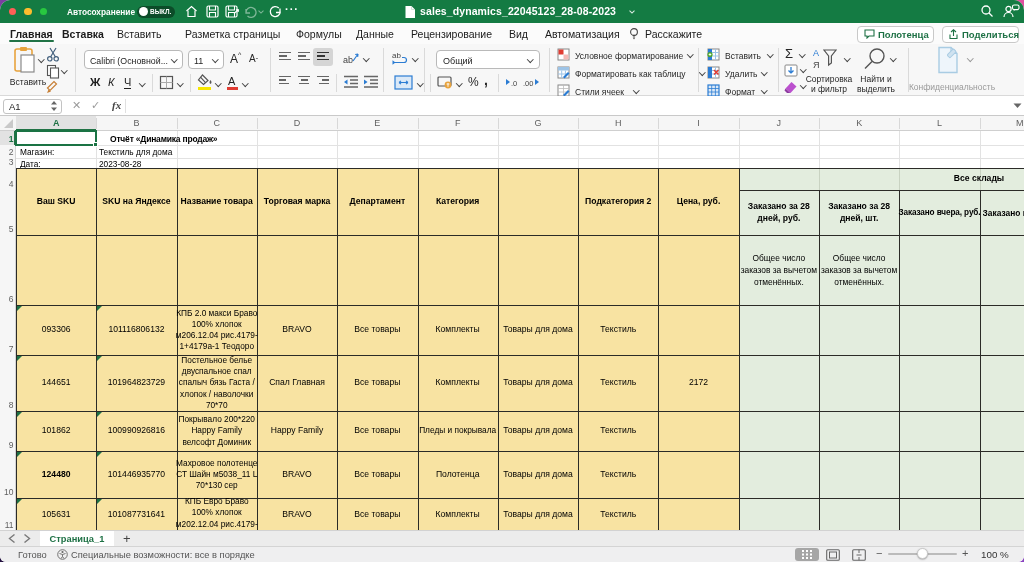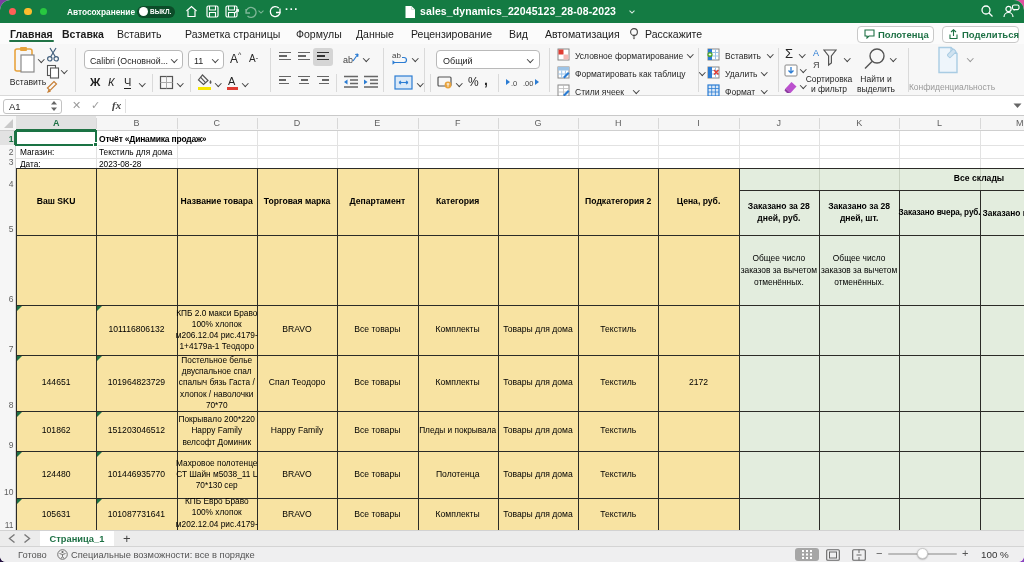--- a/index.html
+++ b/index.html
@@ -352,21 +352,21 @@
 <div class="a" style="left:417.5px;top:131px;width:1px;height:37px;background:#e2e2e2"></div>
 <div class="a" style="left:497.79999999999995px;top:131px;width:1px;height:37px;background:#e2e2e2"></div>
 <div class="a" style="left:578.1px;top:131px;width:1px;height:37px;background:#e2e2e2"></div>
 <div class="a" style="left:658.4px;top:131px;width:1px;height:37px;background:#e2e2e2"></div>
 <div class="a" style="left:738.6999999999999px;top:131px;width:1px;height:37px;background:#e2e2e2"></div>
 <div class="a" style="left:819.0px;top:131px;width:1px;height:37px;background:#e2e2e2"></div>
 <div class="a" style="left:899.3px;top:131px;width:1px;height:37px;background:#e2e2e2"></div>
 <div class="a" style="left:979.5999999999999px;top:131px;width:1px;height:37px;background:#e2e2e2"></div>
 <div class="a" style="left:16px;top:145px;width:1008px;height:1px;background:#e2e2e2"></div>
 <div class="a" style="left:16px;top:157.5px;width:1008px;height:1px;background:#e2e2e2"></div>
-<div class="a" style="left:99px;top:133.5px;font-size:8.5px;font-weight:700;color:#000;white-space:nowrap;letter-spacing:-0.2px">Отчёт «Динамика продаж»</div>
+<div class="a" style="left:110px;top:133.5px;font-size:8.5px;font-weight:700;color:#000;white-space:nowrap;letter-spacing:-0.2px">Отчёт «Динамика продаж»</div>
 <div class="a" style="left:20px;top:146.5px;font-size:8.3px;color:#000">Магазин:</div>
 <div class="a" style="left:99px;top:146.5px;font-size:8.3px;color:#000">Текстиль для дома</div>
 <div class="a" style="left:20px;top:158.5px;font-size:8.3px;color:#000">Дата:</div>
 <div class="a" style="left:99px;top:158.5px;font-size:8.3px;color:#000">2023-08-28</div>
 <div class="a" style="left:15px;top:130px;width:82px;height:16px;border:2px solid #1a7344"></div>
 <div class="a" style="left:93px;top:142px;width:5px;height:5px;background:#1a7344;border:1px solid #fff"></div>
 <div class="a" style="left:16px;top:168px;width:722.6999999999999px;height:363px;background:#f8e3a2"></div>
 <div class="a" style="left:738.6999999999999px;top:168px;width:285.30000000000007px;height:363px;background:#e3edde"></div>
 <div class="a" style="left:16px;top:168px;width:1008px;height:1px;background:#2b2b27"></div>
 <div class="a" style="left:738.6999999999999px;top:190px;width:285.30000000000007px;height:1px;background:#2b2b27"></div>
@@ -386,66 +386,68 @@
 <div class="a" style="left:578.1px;top:168px;width:1px;height:363px;background:#2b2b27"></div>
 <div class="a" style="left:658.4px;top:168px;width:1px;height:363px;background:#2b2b27"></div>
 <div class="a" style="left:738.6999999999999px;top:168px;width:1px;height:363px;background:#2b2b27"></div>
 <div class="a" style="left:819.0px;top:190px;width:1px;height:341px;background:#2b2b27"></div>
 <div class="a" style="left:819.0px;top:169px;width:1px;height:21px;background:#c9d3c2"></div>
 <div class="a" style="left:899.3px;top:190px;width:1px;height:341px;background:#2b2b27"></div>
 <div class="a" style="left:899.3px;top:169px;width:1px;height:21px;background:#c9d3c2"></div>
 <div class="a" style="left:979.5999999999999px;top:190px;width:1px;height:341px;background:#2b2b27"></div>
 <div class="a" style="left:979.5999999999999px;top:169px;width:1px;height:21px;background:#c9d3c2"></div>
 <div class="a f" style="left:17.0px;top:168px;width:78.3px;height:67px;font-size:8.6px;font-weight:700;color:#000;line-height:11.2px;white-space:nowrap">Ваш SKU</div>
+<div class="a f" style="left:97.3px;top:168px;width:78.3px;height:67px;font-size:8.6px;font-weight:700;color:#000;line-height:11.2px;white-space:nowrap">SKU на Яндексе</div>
 <div class="a f" style="left:177.6px;top:168px;width:78.29999999999998px;height:67px;font-size:8.6px;font-weight:700;color:#000;line-height:11.2px;white-space:nowrap">Название товара</div>
 <div class="a f" style="left:257.9px;top:168px;width:78.30000000000001px;height:67px;font-size:8.6px;font-weight:700;color:#000;line-height:11.2px;white-space:nowrap">Торговая марка</div>
 <div class="a f" style="left:418.5px;top:168px;width:78.29999999999995px;height:67px;font-size:8.6px;font-weight:700;color:#000;line-height:11.2px;white-space:nowrap">Категория</div>
 <div class="a f" style="left:338.2px;top:168px;width:78.30000000000001px;height:67px;font-size:8.6px;font-weight:700;color:#000;line-height:11.2px;white-space:nowrap">Департамент</div>
 <div class="a f" style="left:579.1px;top:168px;width:78.29999999999995px;height:67px;font-size:8.6px;font-weight:700;color:#000;line-height:11.2px;white-space:nowrap">Подкатегория 2</div>
 <div class="a f" style="left:659.4px;top:168px;width:78.29999999999995px;height:67px;font-size:8.6px;font-weight:700;color:#000;line-height:11.2px;white-space:nowrap">Цена, руб.</div>
 <div class="a" style="left:939px;top:173px;width:80px;text-align:center;font-size:8.6px;font-weight:700;color:#000">Все склады</div>
 <div class="a f" style="left:739.6999999999999px;top:190px;width:78.30000000000007px;height:45px;font-size:8.6px;font-weight:700;color:#000;line-height:11.5px;white-space:nowrap">Заказано за 28<br>дней, руб.</div>
 <div class="a f" style="left:820.0px;top:190px;width:78.29999999999995px;height:45px;font-size:8.6px;font-weight:700;color:#000;line-height:11.5px;white-space:nowrap">Заказано за 28<br>дней, шт.</div>
 <div class="a f" style="left:900.3px;top:190px;width:78.29999999999995px;height:45px;font-size:8.2px;font-weight:700;color:#000;line-height:11.2px;white-space:nowrap">
       <span style="letter-spacing:-0.1px">Заказано вчера, руб.</span>
     </div>
 <div class="a" style="left:982.5999999999999px;top:190px;width:41.40000000000009px;height:45px;display:flex;align-items:center;font-size:8.4px;font-weight:700;color:#000;white-space:nowrap;overflow:hidden">Заказано вчера, шт.</div>
 <div class="a f" style="left:739.6999999999999px;top:235px;width:78.30000000000007px;height:70px;font-size:8.4px;font-weight:400;color:#000;line-height:12.2px;white-space:nowrap">Общее число<br>заказов за вычетом<br>отменённых.</div>
 <div class="a f" style="left:820.0px;top:235px;width:78.29999999999995px;height:70px;font-size:8.4px;font-weight:400;color:#000;line-height:12.2px;white-space:nowrap">Общее число<br>заказов за вычетом<br>отменённых.</div>
+<div class="a f" style="left:17.0px;top:305px;width:78.3px;height:50px;font-size:8.6px;font-weight:400;color:#000;line-height:11.2px;white-space:nowrap">093306</div>
 <div class="a f" style="left:97.3px;top:305px;width:78.3px;height:50px;font-size:8.6px;font-weight:400;color:#000;line-height:11.2px;white-space:nowrap">101116806132</div>
 <div class="a f" style="left:178.6px;top:305px;width:76.29999999999998px;height:50px;font-size:8.3px;font-weight:400;color:#000;line-height:11.2px;white-space:nowrap">КПБ 2.0 макси Браво<br>100% хлопок<br>м206.12.04 рис.4179-<br>1+4179а-1 Теодоро</div>
 <div class="a f" style="left:257.9px;top:305px;width:78.30000000000001px;height:50px;font-size:8.6px;font-weight:400;color:#000;line-height:11.2px;white-space:nowrap">BRAVO</div>
 <div class="a f" style="left:338.2px;top:305px;width:78.30000000000001px;height:50px;font-size:8.6px;font-weight:400;color:#000;line-height:11.2px;white-space:nowrap">Все товары</div>
 <div class="a f" style="left:418.5px;top:305px;width:78.29999999999995px;height:50px;font-size:8.6px;font-weight:400;color:#000;line-height:11.2px;white-space:nowrap">Комплекты</div>
 <div class="a f" style="left:498.79999999999995px;top:305px;width:78.30000000000007px;height:50px;font-size:8.6px;font-weight:400;color:#000;line-height:11.2px;white-space:nowrap">Товары для дома</div>
 <div class="a f" style="left:579.1px;top:305px;width:78.29999999999995px;height:50px;font-size:8.6px;font-weight:400;color:#000;line-height:11.2px;white-space:nowrap">Текстиль</div>
 <div class="a gt" style="left:17.0px;top:306px"></div>
 <div class="a gt" style="left:97.3px;top:306px"></div>
 <div class="a f" style="left:17.0px;top:355px;width:78.3px;height:56px;font-size:8.6px;font-weight:400;color:#000;line-height:11.2px;white-space:nowrap">144651</div>
 <div class="a f" style="left:97.3px;top:355px;width:78.3px;height:56px;font-size:8.6px;font-weight:400;color:#000;line-height:11.2px;white-space:nowrap">101964823729</div>
 <div class="a f" style="left:178.6px;top:355px;width:76.29999999999998px;height:56px;font-size:8.3px;font-weight:400;color:#000;line-height:11.2px;white-space:nowrap">Постельное белье<br>двуспальное спал<br>спалыч бязь Гаста /<br>хлопок / наволочки<br>70*70</div>
-<div class="a f" style="left:257.9px;top:355px;width:78.30000000000001px;height:56px;font-size:8.6px;font-weight:400;color:#000;line-height:11.2px;white-space:nowrap">Спал Теодоро</div>
+<div class="a f" style="left:257.9px;top:355px;width:78.30000000000001px;height:56px;font-size:8.6px;font-weight:400;color:#000;line-height:11.2px;white-space:nowrap">Спал Главная</div>
 <div class="a f" style="left:338.2px;top:355px;width:78.30000000000001px;height:56px;font-size:8.6px;font-weight:400;color:#000;line-height:11.2px;white-space:nowrap">Все товары</div>
 <div class="a f" style="left:418.5px;top:355px;width:78.29999999999995px;height:56px;font-size:8.6px;font-weight:400;color:#000;line-height:11.2px;white-space:nowrap">Комплекты</div>
 <div class="a f" style="left:498.79999999999995px;top:355px;width:78.30000000000007px;height:56px;font-size:8.6px;font-weight:400;color:#000;line-height:11.2px;white-space:nowrap">Товары для дома</div>
 <div class="a f" style="left:579.1px;top:355px;width:78.29999999999995px;height:56px;font-size:8.6px;font-weight:400;color:#000;line-height:11.2px;white-space:nowrap">Текстиль</div>
 <div class="a f" style="left:659.4px;top:355px;width:78.29999999999995px;height:56px;font-size:8.6px;font-weight:400;color:#000;line-height:11.2px;white-space:nowrap">2172</div>
 <div class="a gt" style="left:17.0px;top:356px"></div>
 <div class="a gt" style="left:97.3px;top:356px"></div>
 <div class="a f" style="left:17.0px;top:411px;width:78.3px;height:40px;font-size:8.6px;font-weight:400;color:#000;line-height:11.2px;white-space:nowrap">101862</div>
-<div class="a f" style="left:97.3px;top:411px;width:78.3px;height:40px;font-size:8.6px;font-weight:400;color:#000;line-height:11.2px;white-space:nowrap">151203046512</div>
+<div class="a f" style="left:97.3px;top:411px;width:78.3px;height:40px;font-size:8.6px;font-weight:400;color:#000;line-height:11.2px;white-space:nowrap">100990926816</div>
 <div class="a f" style="left:178.6px;top:411px;width:76.29999999999998px;height:40px;font-size:8.3px;font-weight:400;color:#000;line-height:11.2px;white-space:nowrap">Покрывало 200*220<br>Happy Family<br>велсофт Доминик</div>
 <div class="a f" style="left:257.9px;top:411px;width:78.30000000000001px;height:40px;font-size:8.6px;font-weight:400;color:#000;line-height:11.2px;white-space:nowrap">Happy Family</div>
 <div class="a f" style="left:338.2px;top:411px;width:78.30000000000001px;height:40px;font-size:8.6px;font-weight:400;color:#000;line-height:11.2px;white-space:nowrap">Все товары</div>
 <div class="a f" style="left:418.5px;top:411px;width:78.29999999999995px;height:40px;font-size:8.3px;font-weight:400;color:#000;line-height:11.2px;white-space:nowrap">Пледы и покрывала</div>
 <div class="a f" style="left:498.79999999999995px;top:411px;width:78.30000000000007px;height:40px;font-size:8.6px;font-weight:400;color:#000;line-height:11.2px;white-space:nowrap">Товары для дома</div>
 <div class="a f" style="left:579.1px;top:411px;width:78.29999999999995px;height:40px;font-size:8.6px;font-weight:400;color:#000;line-height:11.2px;white-space:nowrap">Текстиль</div>
 <div class="a gt" style="left:17.0px;top:412px"></div>
 <div class="a gt" style="left:97.3px;top:412px"></div>
-<div class="a f" style="left:17.0px;top:451px;width:78.3px;height:47px;font-size:8.6px;font-weight:400;color:#000;line-height:11.2px;white-space:nowrap">124480</div>
+<div class="a f" style="left:17.0px;top:451px;width:78.3px;height:47px;font-size:8.6px;font-weight:700;color:#000;line-height:11.2px;white-space:nowrap">124480</div>
 <div class="a f" style="left:97.3px;top:451px;width:78.3px;height:47px;font-size:8.6px;font-weight:400;color:#000;line-height:11.2px;white-space:nowrap">101446935770</div>
 <div class="a f" style="left:178.6px;top:451px;width:76.29999999999998px;height:47px;font-size:8.3px;font-weight:400;color:#000;line-height:11.2px;white-space:nowrap">Махровое полотенце<br>СТ Шайн м5038_11 L<br>70*130 сер</div>
 <div class="a f" style="left:257.9px;top:451px;width:78.30000000000001px;height:47px;font-size:8.6px;font-weight:400;color:#000;line-height:11.2px;white-space:nowrap">BRAVO</div>
 <div class="a f" style="left:338.2px;top:451px;width:78.30000000000001px;height:47px;font-size:8.6px;font-weight:400;color:#000;line-height:11.2px;white-space:nowrap">Все товары</div>
 <div class="a f" style="left:418.5px;top:451px;width:78.29999999999995px;height:47px;font-size:8.6px;font-weight:400;color:#000;line-height:11.2px;white-space:nowrap">Полотенца</div>
 <div class="a f" style="left:498.79999999999995px;top:451px;width:78.30000000000007px;height:47px;font-size:8.6px;font-weight:400;color:#000;line-height:11.2px;white-space:nowrap">Товары для дома</div>
 <div class="a f" style="left:579.1px;top:451px;width:78.29999999999995px;height:47px;font-size:8.6px;font-weight:400;color:#000;line-height:11.2px;white-space:nowrap">Текстиль</div>
 <div class="a gt" style="left:17.0px;top:452px"></div>
 <div class="a gt" style="left:97.3px;top:452px"></div>
 <div class="a f" style="left:17.0px;top:498px;width:78.3px;height:33px;font-size:8.6px;font-weight:400;color:#000;line-height:11.2px;white-space:nowrap">105631</div>

